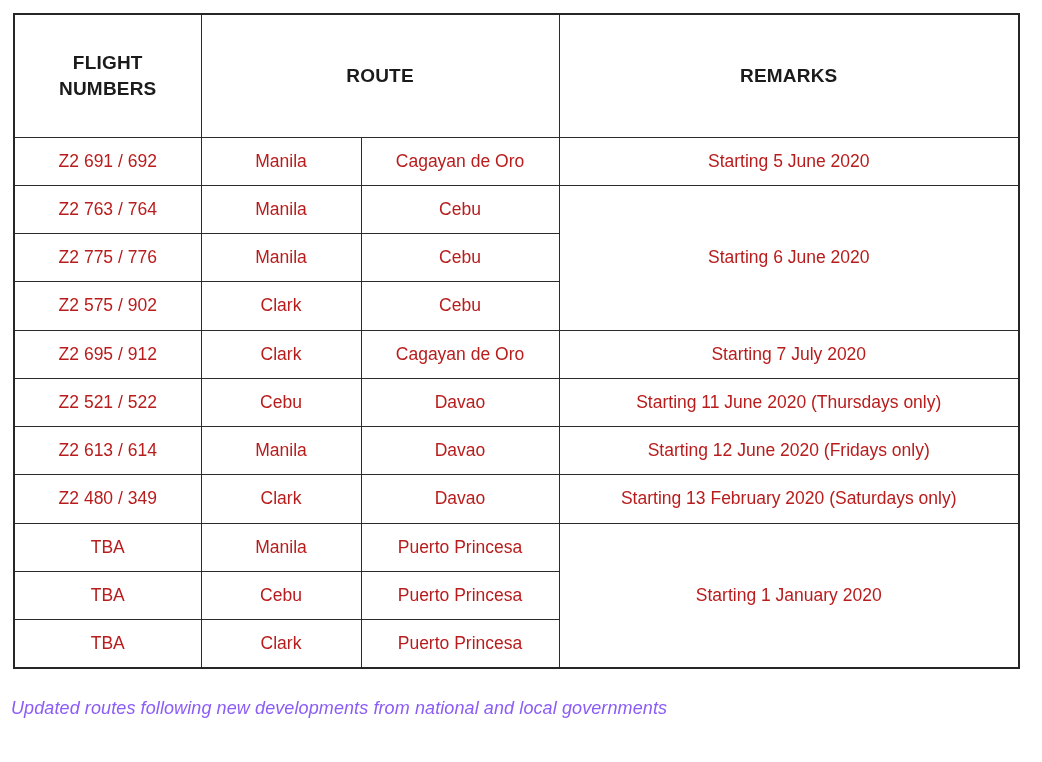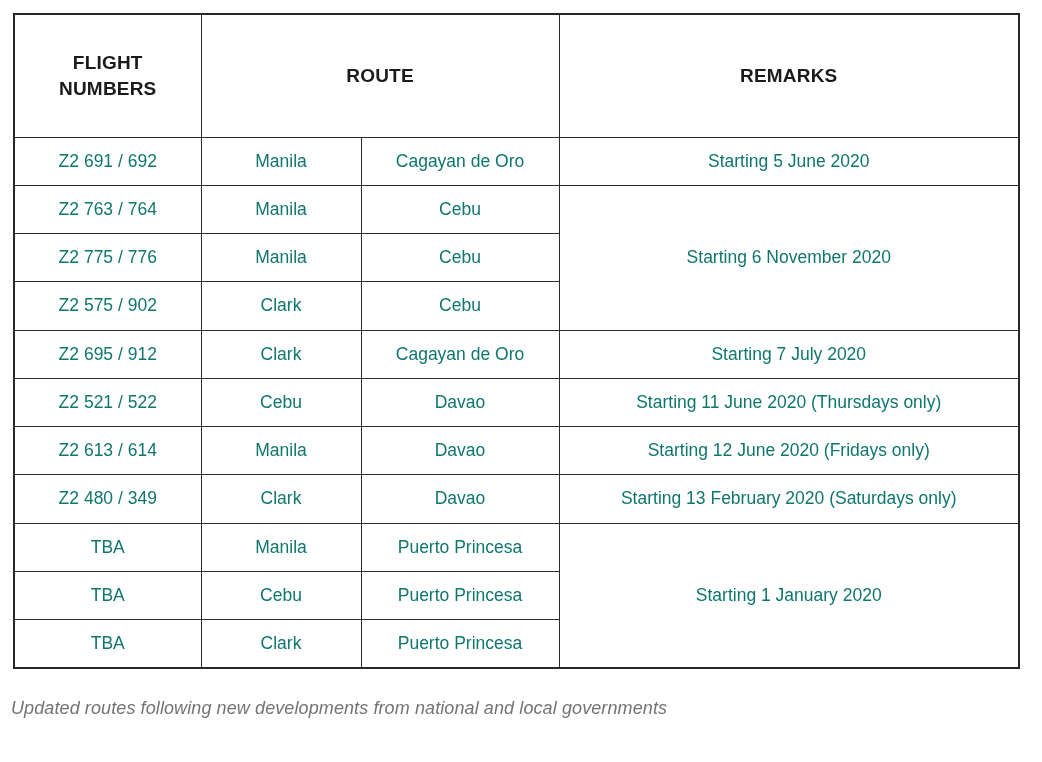--- a/index.html
+++ b/index.html
@@ -26,21 +26,21 @@
     table-layout: fixed;
     border: 2.5px solid #262626;
   }
   table.schedule th,
   table.schedule td {
     border: 1.5px solid #2b2b2b;
     text-align: center;
     vertical-align: middle;
     padding: 0 6px;
     font-size: 17.5px;
-    color: #0f766e;
+    color: #b91c1c;
     background: #ffffff;
   }
   table.schedule thead tr {
     height: 123px;
   }
   table.schedule tbody tr {
     height: 48px;
   }
   table.schedule th {
     font-size: 19px;
@@ -54,21 +54,21 @@
   }
   .remark-note {
   }
   .footnote {
     position: absolute;
     left: 11px;
     top: 698px;
     width: 1010px;
     font-size: 18px;
     font-style: italic;
-    color: #737373;
+    color: #8b5cf6;
     letter-spacing: 0.1px;
   }
 </style>
 </head>
 <body>
 
 <div class="page">
 
   <table class="schedule">
     <colgroup>
@@ -89,21 +89,21 @@
       <tr>
         <td>Z2 691 / 692</td>
         <td>Manila</td>
         <td>Cagayan de Oro</td>
         <td>Starting 5 June 2020</td>
       </tr>
       <tr>
         <td>Z2 763 / 764</td>
         <td>Manila</td>
         <td>Cebu</td>
-        <td rowspan="3">Starting 6 November 2020</td>
+        <td rowspan="3">Starting 6 June 2020</td>
       </tr>
       <tr>
         <td>Z2 775 / 776</td>
         <td>Manila</td>
         <td>Cebu</td>
       </tr>
       <tr>
         <td>Z2 575 / 902</td>
         <td>Clark</td>
         <td>Cebu</td>

